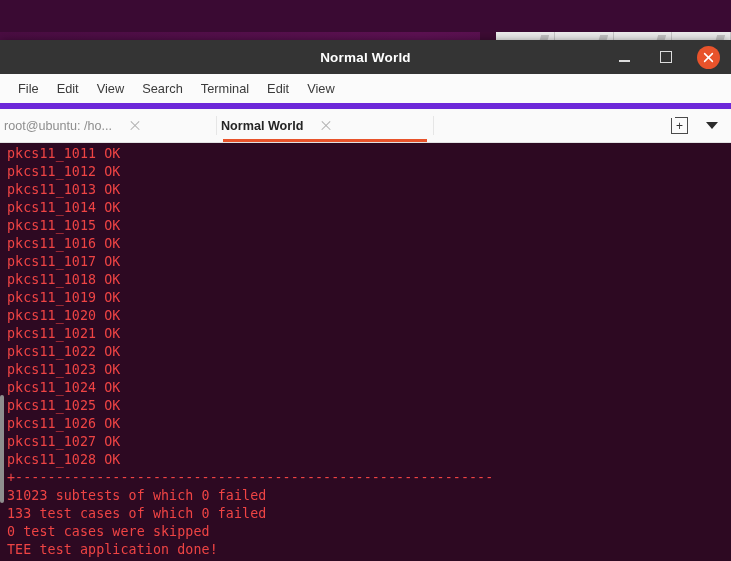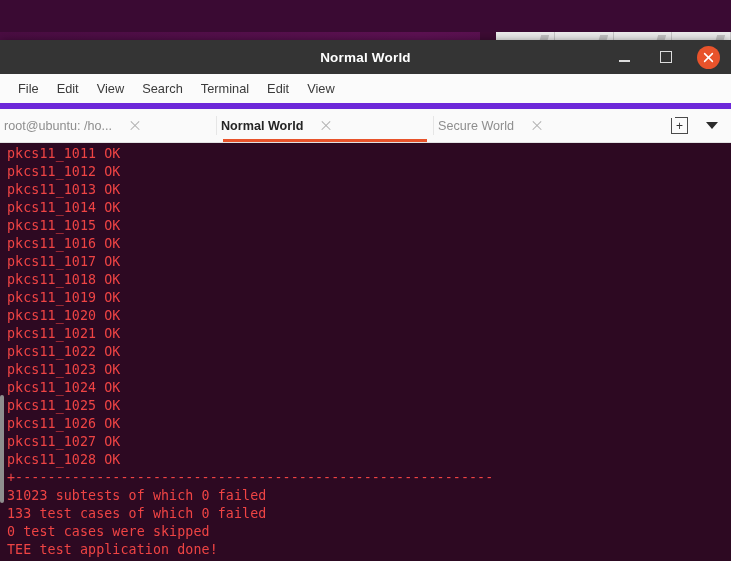--- a/index.html
+++ b/index.html
@@ -383,24 +383,20 @@
 
       <div class="tab-divider"></div>
 
       <div class="tab tab-2 active">
         <span class="tab-label">Normal World</span>
         <span class="tab-close"></span>
       </div>
 
       <div class="tab-divider"></div>
 
-      <div class="tab tab-3">
-        <span class="tab-label">Secure World</span>
-        <span class="tab-close"></span>
-      </div>
 
       <div class="tab-actions">
         <div class="newtab-icon">
             <i></i>
           </div>
         <div class="chevron"></div>
       </div>
     </div>
 
     <div class="term-wrap">

